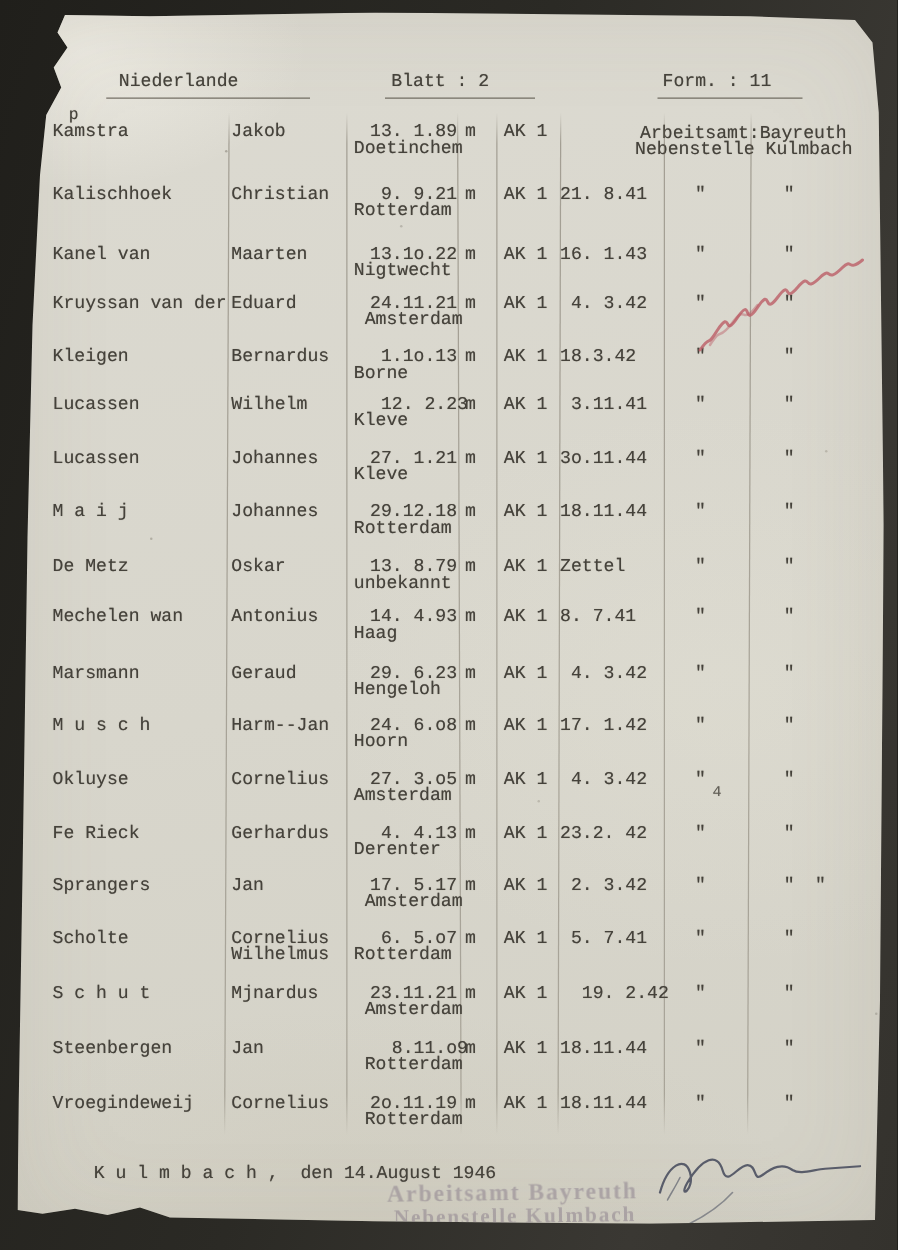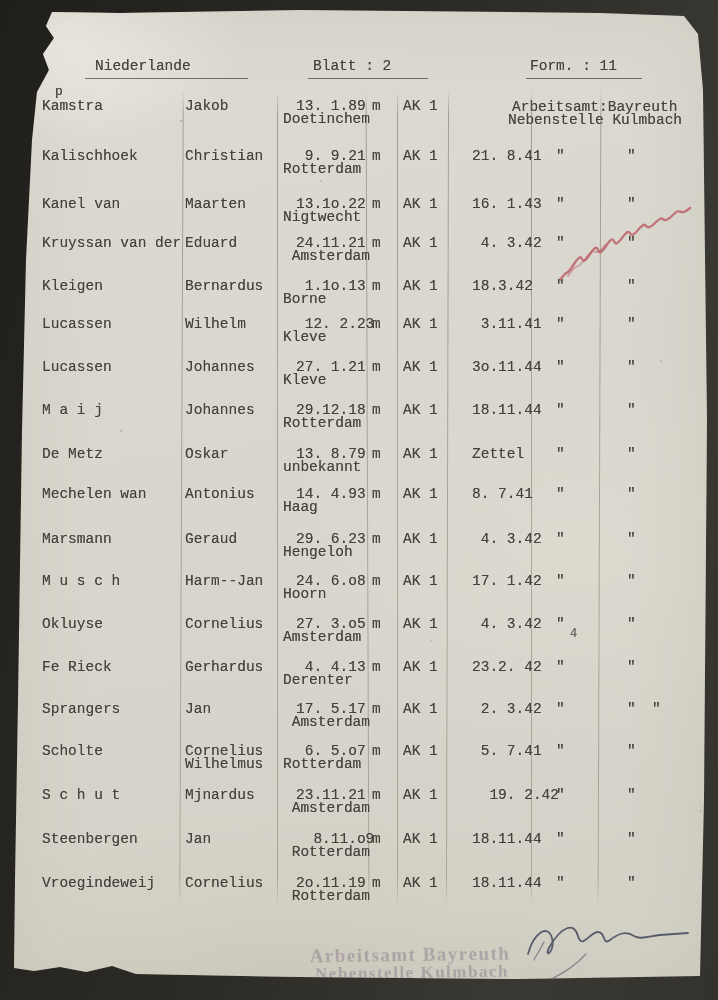--- a/index.html
+++ b/index.html
@@ -16,21 +16,21 @@
     box-shadow:inset -4px 0 8px rgba(95,88,70,.28), inset 0 0 90px rgba(125,114,92,.16);}
   .tw{position:absolute;white-space:pre;color:#45423b;font-size:14.5px;line-height:13.5px;
     text-shadow:0 0 .6px rgba(66,60,50,.55);}
   .underline{position:absolute;height:1px;background:rgba(72,66,55,.72);}
   .vline{position:absolute;width:1px;top:90px;height:818px;
     background:linear-gradient(rgba(108,101,88,0),rgba(108,101,88,.5) 3%,rgba(108,101,88,.42) 96%,rgba(108,101,88,0));}
   .row{position:absolute;left:0;top:0;width:718px;height:28px;}
   .c{position:absolute;top:0;}
   .c-surname{left:42px;} .c-first{left:185px;} .c-first2{left:185px;top:13px;}
   .c-birth{left:296px;} .c-place{left:283px;top:13px;}
-  .c-sex{left:372px;} .c-ak{left:403px;} .c-date{left:448px;margin-left:24px;}
+  .c-sex{left:372px;} .c-ak{left:403px;} .c-date{left:448px;}
   .c-d1{left:556px;} .c-d2{left:627px;} .c-d3{left:652px;}
   .stamp{position:absolute;font-family:"Liberation Serif",serif;font-weight:bold;
     color:rgba(122,108,126,.42);letter-spacing:1.5px;font-size:19px;filter:blur(.5px);
     transform:rotate(-.8deg);white-space:pre;text-align:center;width:280px;}
   .speck{position:absolute;width:2px;height:2px;border-radius:50%;background:rgba(85,78,66,.35);
     box-shadow:140px 60px 0 rgba(85,78,66,.25), -60px 310px 0 rgba(85,78,66,.3),
       250px 520px 0 rgba(85,78,66,.22), 60px 760px 0 rgba(85,78,66,.28),
       480px 240px 0 rgba(85,78,66,.22), 520px 690px 0 rgba(85,78,66,.25);}
   svg{position:absolute;overflow:visible;}
 </style>
@@ -308,20 +308,21 @@
   </div>
       </div>
 
     <span class="tw" style="left:570px;top:628px;font-size:12px;opacity:.8">4</span>
 
     <svg width="160" height="100" style="left:548px;top:188px" viewBox="0 0 160 100">
       <path d="M 12,92 C 22,78 16,92 26,76 C 38,58 30,84 42,66 C 54,48 46,76 58,58 C 70,40 62,66 74,50 C 86,34 78,56 90,42 C 102,28 94,48 108,34 C 118,24 112,40 126,26 C 134,18 130,30 142,20" fill="none" stroke="rgba(187,94,102,.8)" stroke-width="2.4" stroke-linecap="round"></path>
       <path d="M 20,88 C 30,72 26,86 38,70 C 50,54 44,74 58,56" fill="none" stroke="rgba(187,94,102,.45)" stroke-width="2" stroke-linecap="round"></path>
     </svg>
 
+    <span class="tw" style="left:75px;top:933px">K u l m b a c h ,  den 14.August 1946</span>
 
     <span class="stamp" style="left:270px;top:944px">Arbeitsamt Bayreuth</span>
     <span class="stamp" style="left:272px;top:963px;font-size:17px">Nebenstelle Kulmbach</span>
 
     <svg width="210" height="100" style="left:490px;top:902px" viewBox="0 0 210 100">
       <path d="M 38,52 C 44,30 58,22 62,36 C 66,50 52,58 60,44 C 72,24 84,20 88,34 C 92,48 100,30 108,30 C 116,30 112,44 120,38 C 128,32 136,28 144,34 C 150,38 160,34 170,33 L 198,31" fill="none" stroke="rgba(75,80,96,.9)" stroke-width="1.8" stroke-linecap="round"></path>
       <path d="M 96,52 C 78,72 44,88 14,92" fill="none" stroke="rgba(75,80,96,.55)" stroke-width="1.3" stroke-linecap="round"></path>
       <path d="M 54,40 C 50,48 46,54 44,58" fill="none" stroke="rgba(75,80,96,.6)" stroke-width="1.2" stroke-linecap="round"></path>
     </svg>
   </div>

